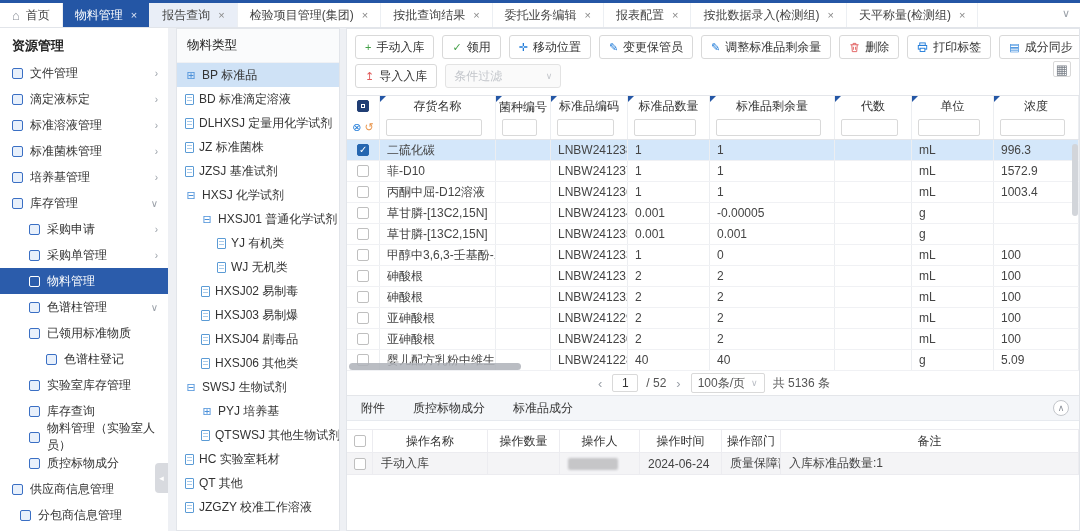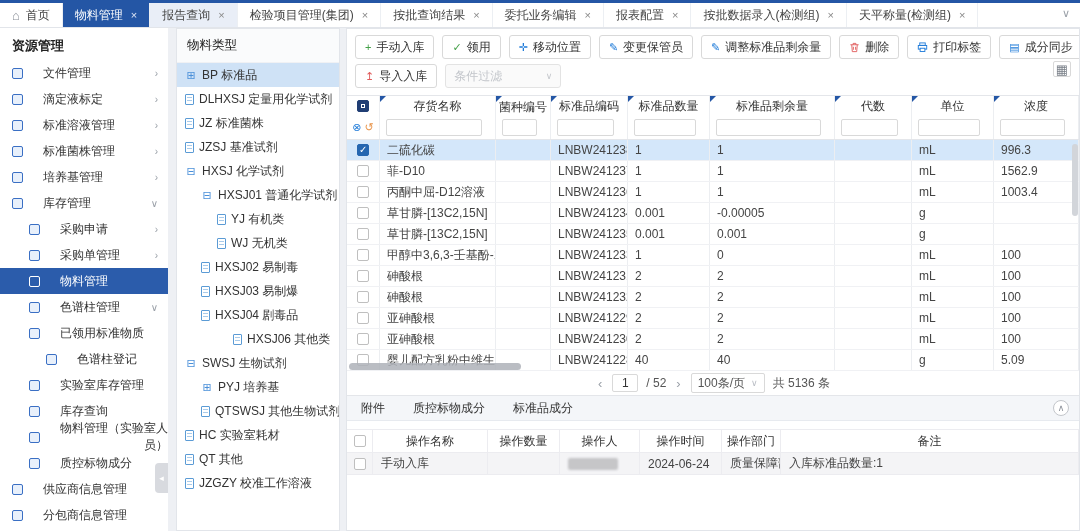--- a/index.html
+++ b/index.html
@@ -19,21 +19,21 @@
   .tab.tinted { background:#e9eef7; }
   .tab .home { font-size:13px; color:#8a8f98; }
   .tabstrip .overflow { position:absolute; right:10px; top:4px; color:#9aa0a8; font-size:11px; }
 
   
   .content { display:flex; height:503px; }
 
   
   .sidebar { width:168px; background:#fff; position:relative; flex:none; overflow:hidden; }
   .sb-title { font-weight:bold; font-size:13px; color:#222; padding:9px 0 5px 12px; }
-  .sb-item { height:26px; display:flex; align-items:center; gap:20px; color:#333; cursor:pointer;text-align:right; }
+  .sb-item { height:26px; display:flex; align-items:center; gap:7px; color:#333; cursor:pointer; }
   .sb-item .chev { margin-left:auto; margin-right:10px; color:#9aa0a8; font-size:10px; }
   .sb-item.active { background:#2b5cab; color:#fff; }
   .sbicon { width:11px; height:11px; border:1px solid #3a6fc4; border-radius:2px;
     background:#e8f0fb; flex:none; }
   .sb-item.active .sbicon { border-color:#fff; background:transparent; }
   .sb-handle { position:absolute; right:0; top:435px; width:13px; height:30px;
     background:#d8dadf; border-radius:4px 0 0 4px; color:#fff; display:flex;
     align-items:center; justify-content:center; font-size:9px; }
 
   
@@ -247,39 +247,43 @@
           <span>物料管理（实验室人员）</span>
         </div>
         <div class="sb-item" style="padding-left: 29px;">
           <span class="sbicon"></span>
           <span>质控标物成分</span>
         </div>
         <div class="sb-item" style="padding-left: 12px;">
           <span class="sbicon"></span>
           <span>供应商信息管理</span>
         </div>
-        <div class="sb-item" style="padding-left: 12px;">
+        <div class="sb-item" style="padding-left: 20px;">
           <span class="sbicon"></span>
           <span>分包商信息管理</span>
         </div>
       </div>
     <div class="sb-handle">
       <span>◂</span>
     </div>
   </div>
 
   <div class="treepanel">
     <div class="tree-title">物料类型</div>
     <div id="tree-nodes">
         <div class="tnode selected" style="padding-left: 8px;">
           <span class="texp">⊞</span>
           <span>BP 标准品</span>
         </div>
         <div class="tnode" style="padding-left: 8px;">
           <span class="tdoc"></span>
+          <span>BD 标准滴定溶液</span>
+        </div>
+        <div class="tnode" style="padding-left: 8px;">
+          <span class="tdoc"></span>
           <span>DLHXSJ 定量用化学试剂</span>
         </div>
         <div class="tnode" style="padding-left: 8px;">
           <span class="tdoc"></span>
           <span>JZ 标准菌株</span>
         </div>
         <div class="tnode" style="padding-left: 8px;">
           <span class="tdoc"></span>
           <span>JZSJ 基准试剂</span>
         </div>
@@ -304,21 +308,21 @@
           <span>HXSJ02 易制毒</span>
         </div>
         <div class="tnode" style="padding-left: 24px;">
           <span class="tdoc"></span>
           <span>HXSJ03 易制爆</span>
         </div>
         <div class="tnode" style="padding-left: 24px;">
           <span class="tdoc"></span>
           <span>HXSJ04 剧毒品</span>
         </div>
-        <div class="tnode" style="padding-left: 24px; margin-left: 32px;">
+        <div class="tnode" style="padding-left: 24px;">
           <span class="tdoc"></span>
           <span>HXSJ06 其他类</span>
         </div>
         <div class="tnode" style="padding-left: 8px;">
           <span class="texp">⊟</span>
           <span>SWSJ 生物试剂</span>
         </div>
         <div class="tnode" style="padding-left: 24px;">
           <span class="texp">⊞</span>
           <span>PYJ 培养基</span>
@@ -510,21 +514,21 @@
             <div class="g-cell" style="width: 125px;">
               <span>1</span>
             </div>
             <div class="g-cell" style="width: 77px;">
               <span></span>
             </div>
             <div class="g-cell" style="width: 82px;">
               <span>mL</span>
             </div>
             <div class="g-cell" style="width: 82px; flex: 1 1 0%;">
-              <span>1562.9</span>
+              <span>1572.9</span>
             </div>
           </div>
           <div class="g-row">
             <div class="g-cell cbcell">
               <span class="cb"></span>
             </div>
             <div class="g-cell" style="width: 116px;">
               <span>丙酮中屈-D12溶液</span>
             </div>
             <div class="g-cell" style="width: 55px;">

